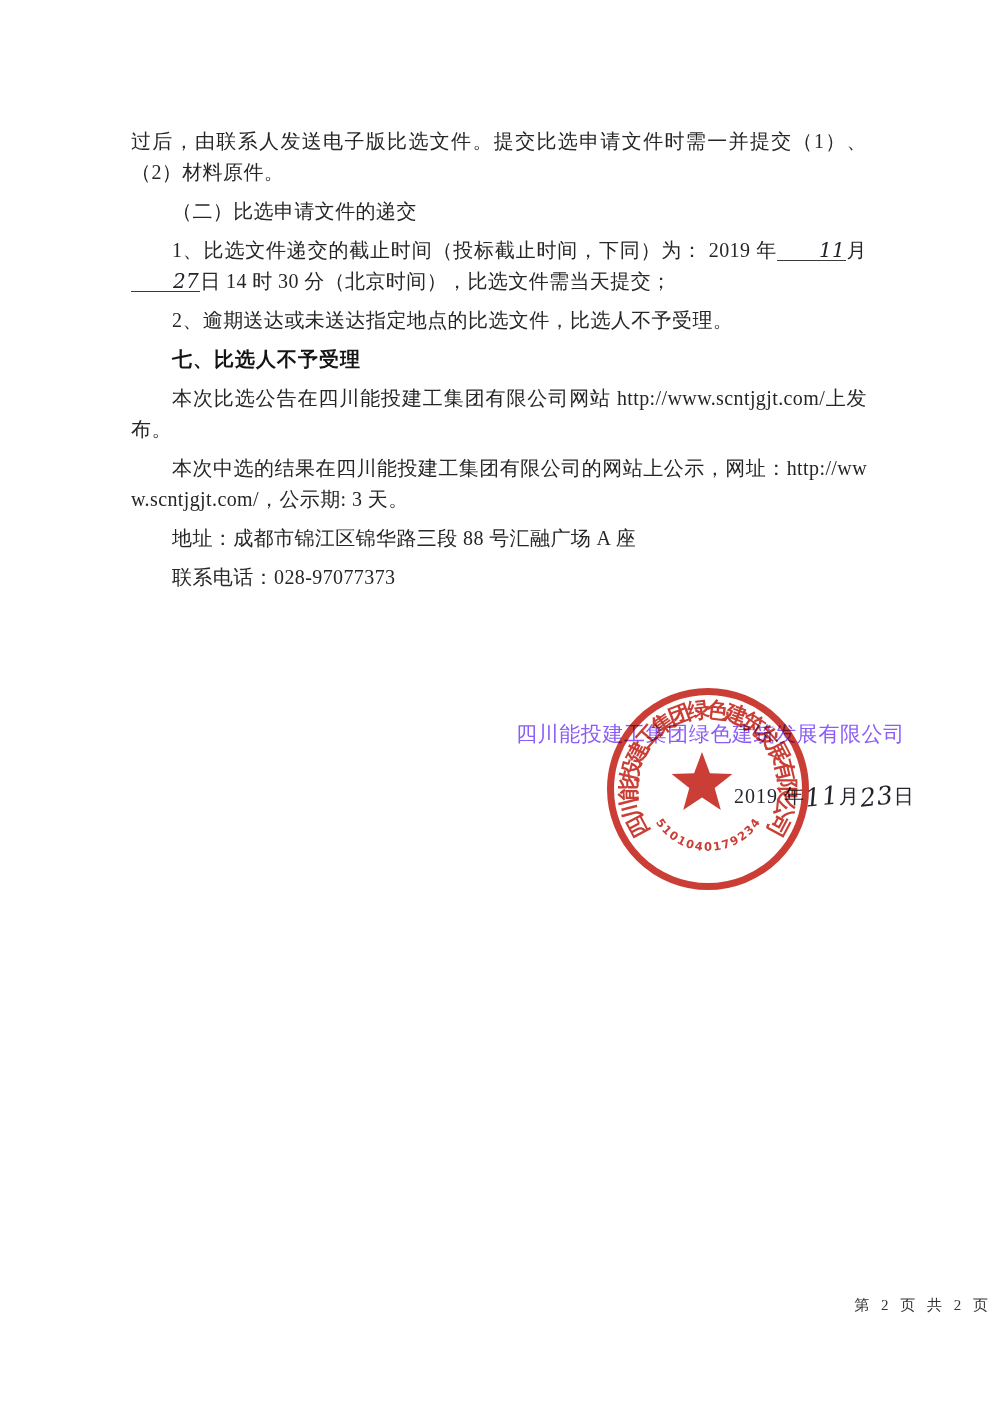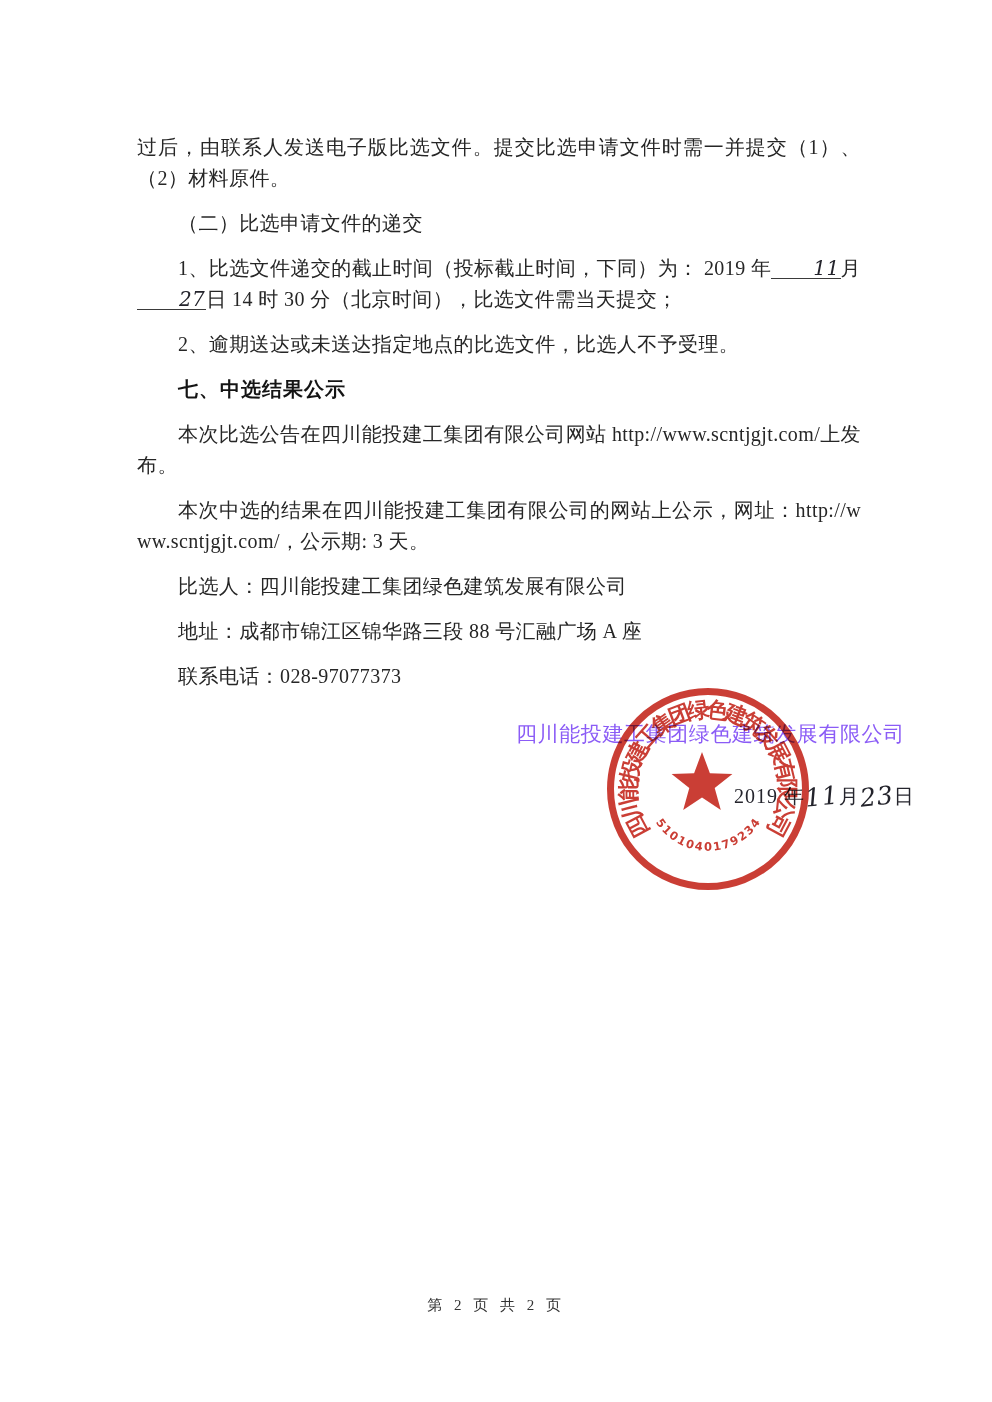--- a/index.html
+++ b/index.html
@@ -12,21 +12,21 @@
     overflow:hidden;
   }
   .page { position:absolute; inset:0; background:#fff; }
 
   
   .content {
     position:absolute; left:123px; top:118px; width:752px;
     font-size:20px; line-height:31px; letter-spacing:0.4px;
     text-align:justify; word-break:break-all;
   }
-  .content p { margin:14px; }
+  .content p { margin:8px; }
   .content p.ind { text-indent:41px; }
   .content p.hd {
     text-indent:41px;
     font-family:"Liberation Sans","DejaVu Sans",sans-serif;
     font-weight:700; color:#141414; letter-spacing:1px;
   }
 
   
   .hw {
     display:inline-block;
@@ -65,37 +65,36 @@
   .code-digit {
     font-size:11.5px; font-weight:700;
     font-family:"DejaVu Sans",sans-serif;
     fill:var(--stamp-red,#c4261c);
   }
   .star { fill:var(--stamp-red,#c4261c); }
 
   
   .footer {
     position:absolute; left:0; right:0; top:1296px;
-    text-align:center; font-size:15px; letter-spacing:4px; color:#333;
+    text-align:right; font-size:15px; letter-spacing:4px; color:#333;
   }
 </style>
 </head>
 <body>
 
 <div class="page">
 
   <div class="content">
     <p>过后，由联系人发送电子版比选文件。提交比选申请文件时需一并提交（1）、（2）材料原件。</p>
     <p class="ind">（二）比选申请文件的递交</p>
     <p class="ind"><span>1、比选文件递交的截止时间（投标截止时间，下同）为： 2019 年</span><span class="hw u">11</span><span>月</span><span class="hw u">27</span><span>日 14 时 30 分（北京时间），比选文件需当天提交；</span></p>
     <p class="ind">2、逾期送达或未送达指定地点的比选文件，比选人不予受理。</p>
-    <p class="hd">七、中选结果公示</p>
+    <p class="hd">七、比选人不予受理</p>
     <p class="ind">本次比选公告在四川能投建工集团有限公司网站 http://www.scntjgjt.com/上发布。</p>
     <p class="ind">本次中选的结果在四川能投建工集团有限公司的网站上公示，网址：http://www.scntjgjt.com/，公示期: 3 天。</p>
-    <p class="ind">比选人：四川能投建工集团绿色建筑发展有限公司</p>
     <p class="ind">地址：成都市锦江区锦华路三段 88 号汇融广场 A 座</p>
     <p class="ind">联系电话：028-97077373</p>
   </div>
 
   <div class="sig-company">四川能投建工集团绿色建筑发展有限公司</div>
 
   <div class="sig-date"><span>2019 年</span><span class="hw">11</span><span>月</span><span class="hw">23</span><span>日</span></div>
 
   <svg class="stamp" viewBox="-105 -105 210 210" xmlns="http://www.w3.org/2000/svg">
     <circle class="stamp-ring" cx="0" cy="0" r="97.5"></circle>

